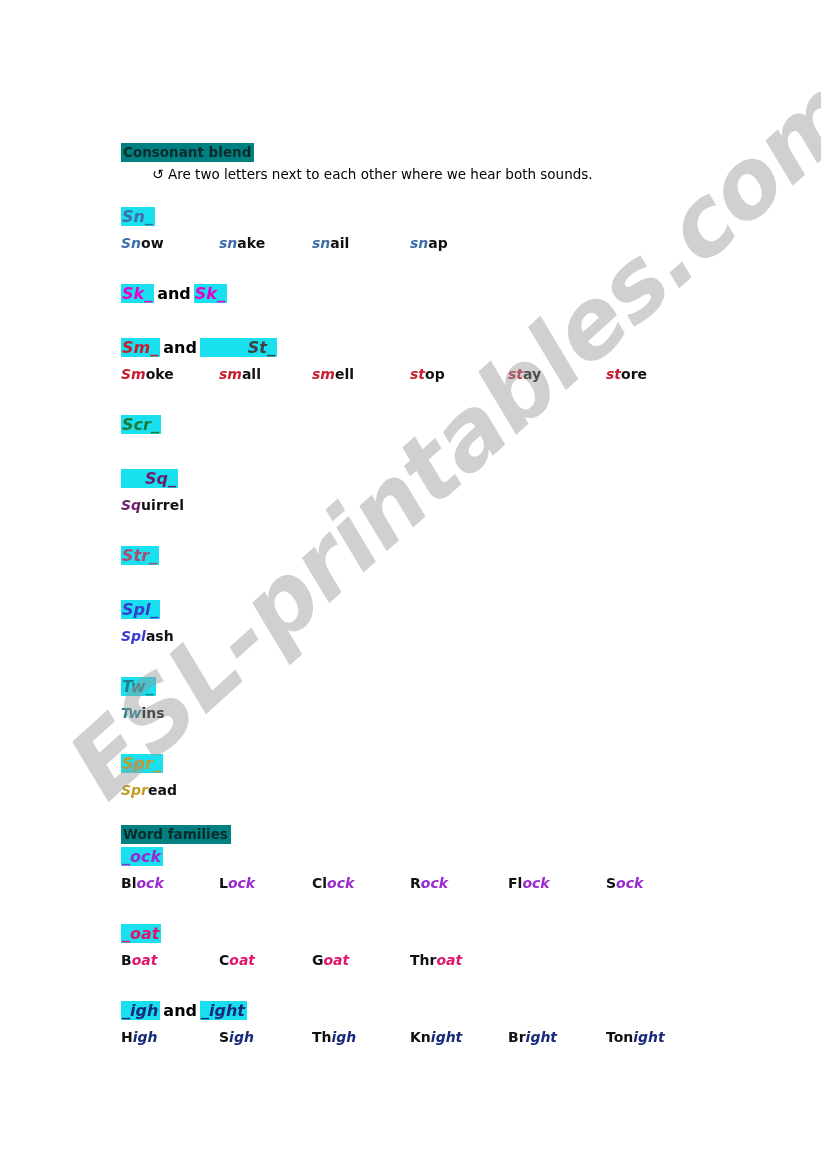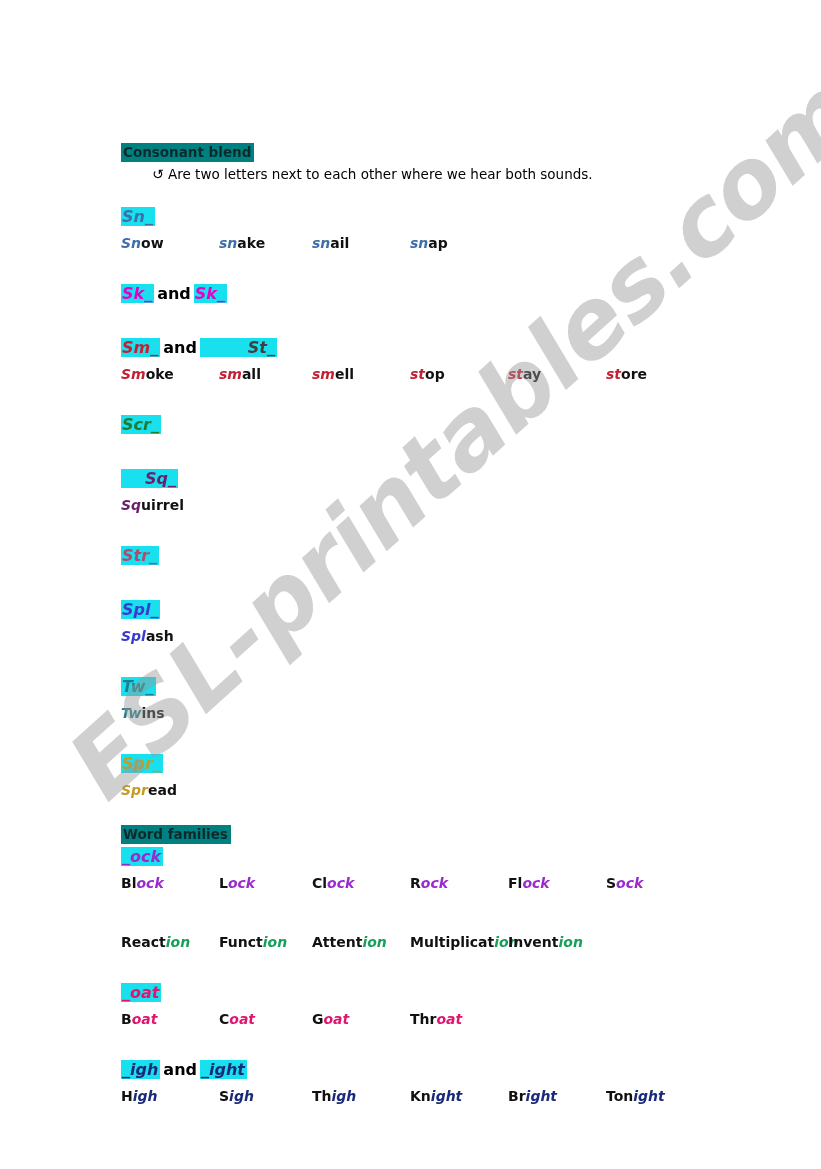--- a/index.html
+++ b/index.html
@@ -220,27 +220,20 @@
             <div class="word-row">
               <span class="word c0"><span>Bl</span><span class="hl" style="color: rgb(154, 42, 208);">ock</span></span>
               <span class="word c1"><span>L</span><span class="hl" style="color: rgb(154, 42, 208);">ock</span></span>
               <span class="word c2"><span>Cl</span><span class="hl" style="color: rgb(154, 42, 208);">ock</span></span>
               <span class="word c3"><span>R</span><span class="hl" style="color: rgb(154, 42, 208);">ock</span></span>
               <span class="word c4"><span>Fl</span><span class="hl" style="color: rgb(154, 42, 208);">ock</span></span>
               <span class="word c5"><span>S</span><span class="hl" style="color: rgb(154, 42, 208);">ock</span></span>
             </div>
           </div>
           <div class="group">
-            <div class="word-row">
-              <span class="word c0"><span>React</span><span class="hl" style="color: rgb(23, 160, 90);">ion</span></span>
-              <span class="word c1"><span>Funct</span><span class="hl" style="color: rgb(23, 160, 90);">ion</span></span>
-              <span class="word c2"><span>Attent</span><span class="hl" style="color: rgb(23, 160, 90);">ion</span></span>
-              <span class="word c3"><span>Multiplicat</span><span class="hl" style="color: rgb(23, 160, 90);">ion</span></span>
-              <span class="word c4"><span>Invent</span><span class="hl" style="color: rgb(23, 160, 90);">ion</span></span>
-            </div>
           </div>
           <div class="group">
             <div class="label-line"><span class="label-chip" style="color: rgb(224, 22, 110);">_oat</span></div>
             <div class="word-row">
               <span class="word c0"><span>B</span><span class="hl" style="color: rgb(224, 22, 110);">oat</span></span>
               <span class="word c1"><span>C</span><span class="hl" style="color: rgb(224, 22, 110);">oat</span></span>
               <span class="word c2"><span>G</span><span class="hl" style="color: rgb(224, 22, 110);">oat</span></span>
               <span class="word c3"><span>Thr</span><span class="hl" style="color: rgb(224, 22, 110);">oat</span></span>
             </div>
           </div>

